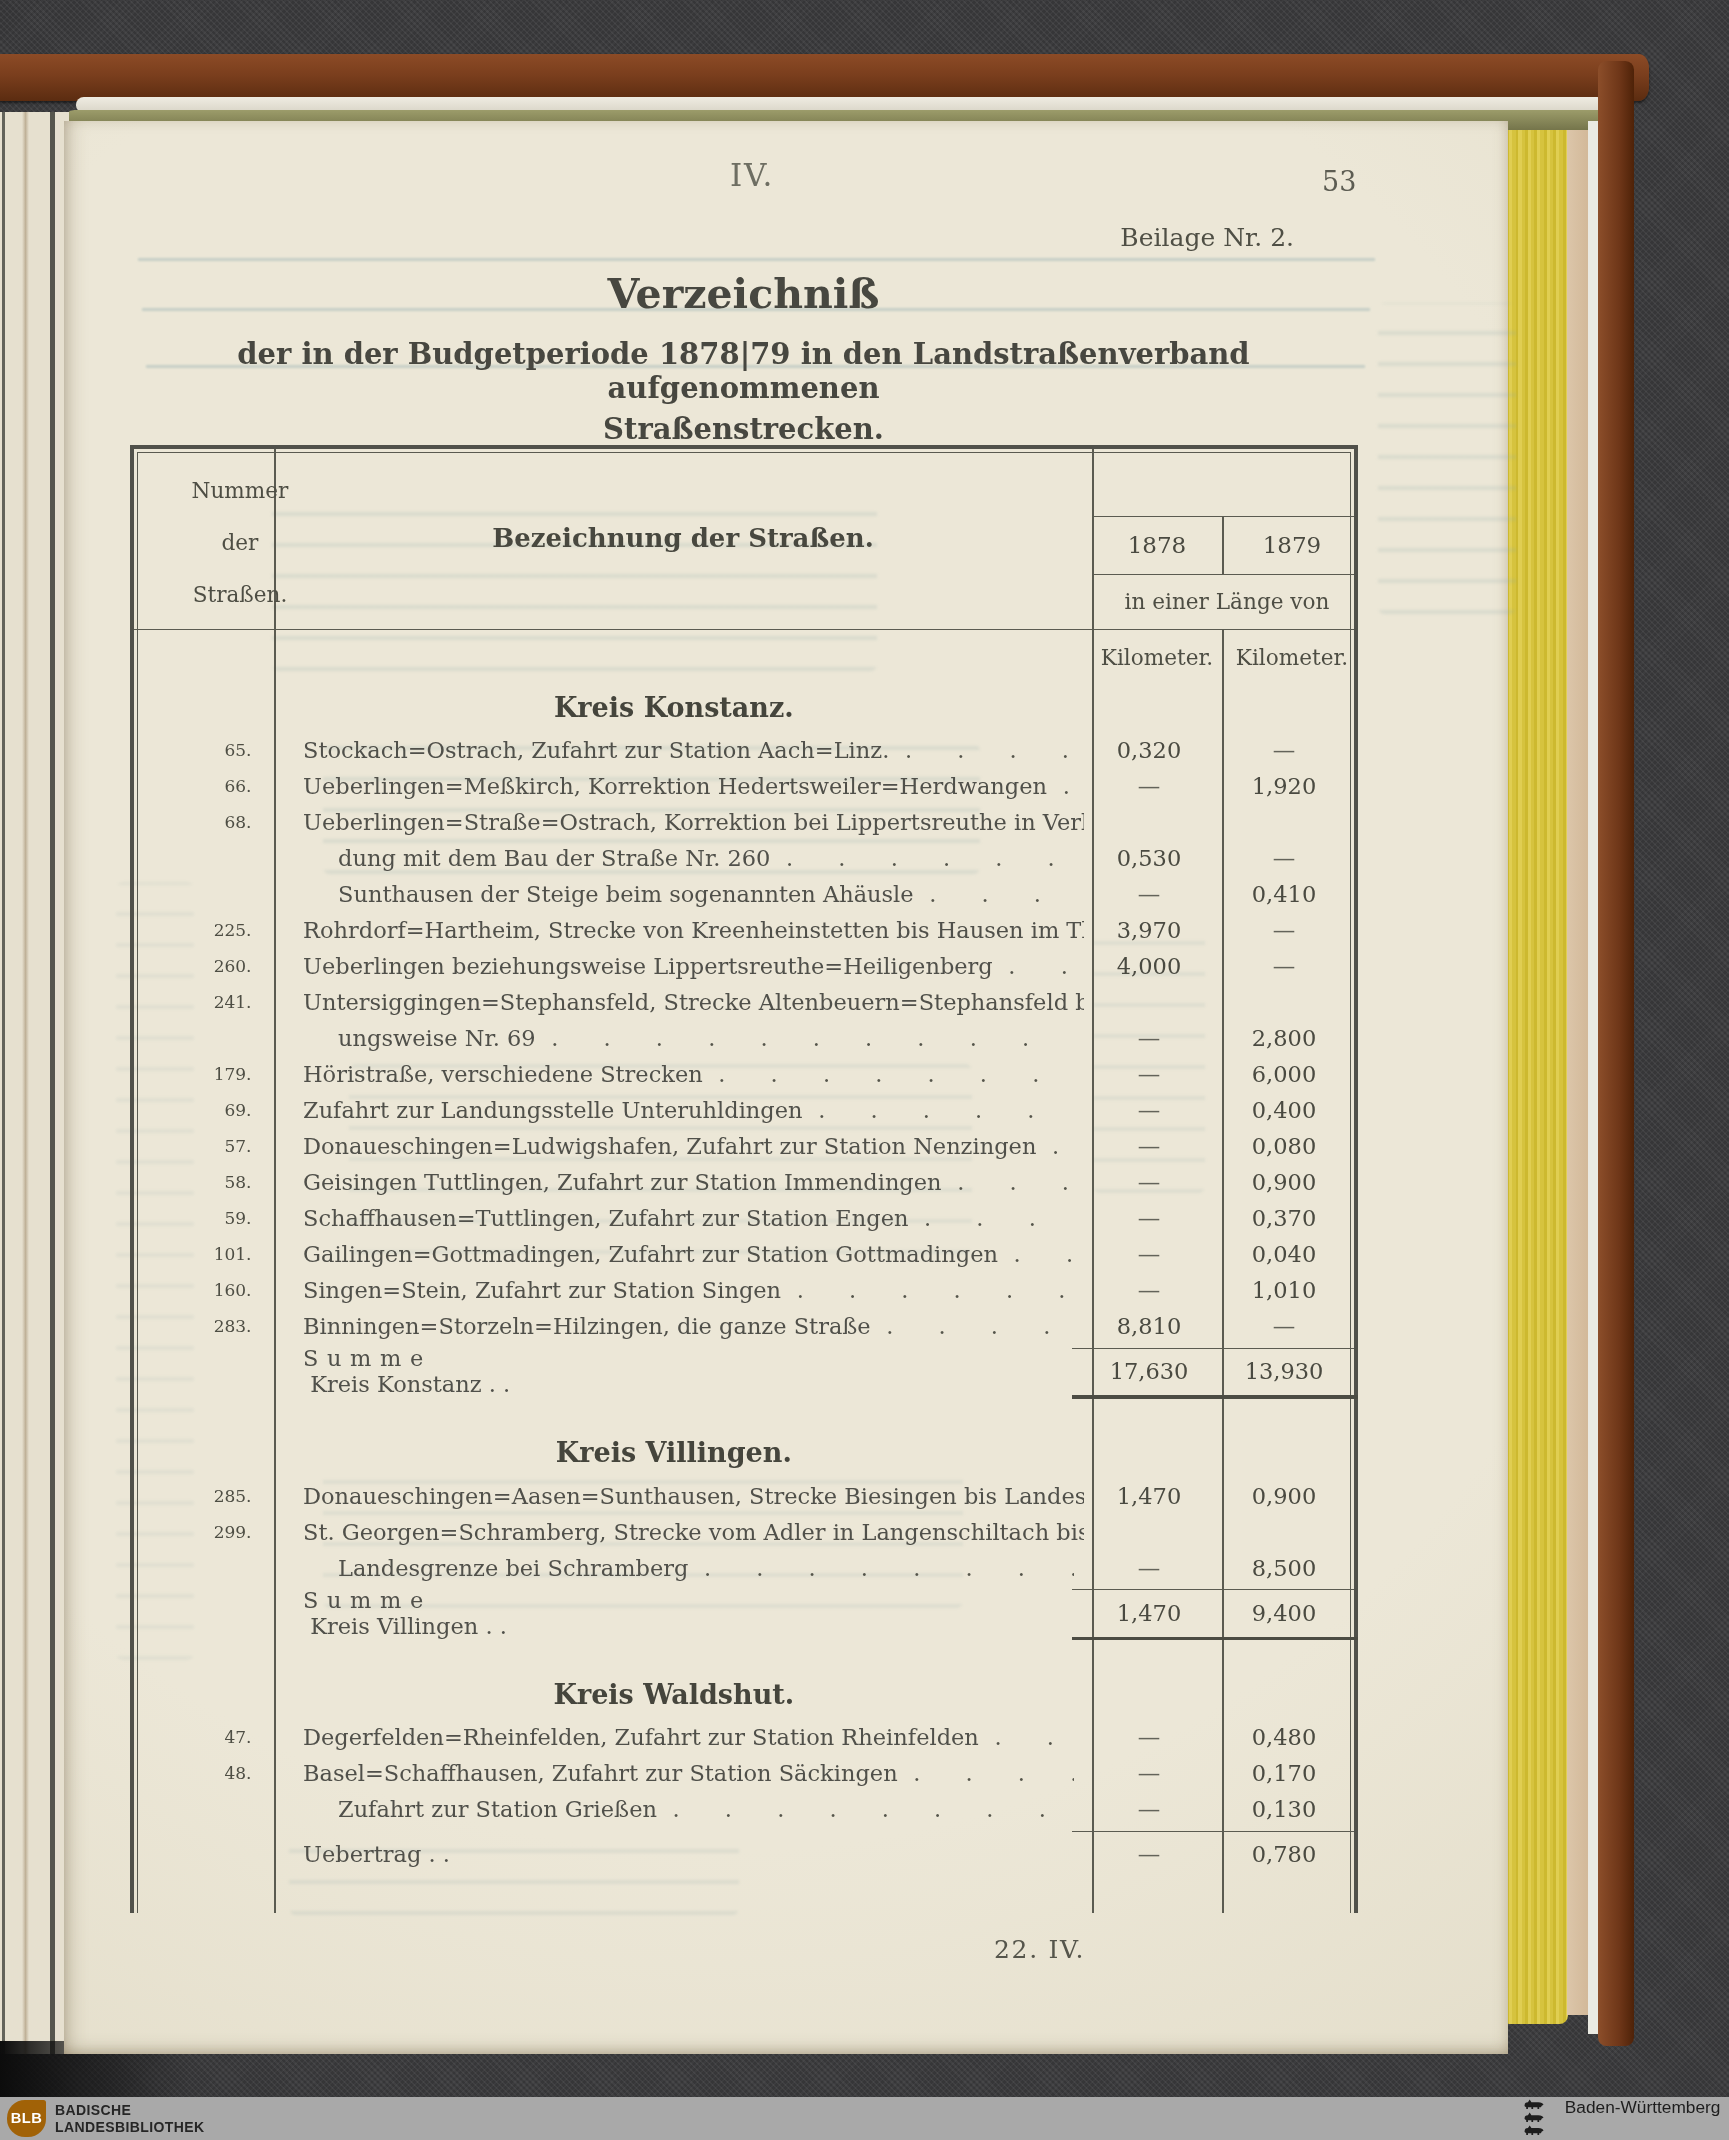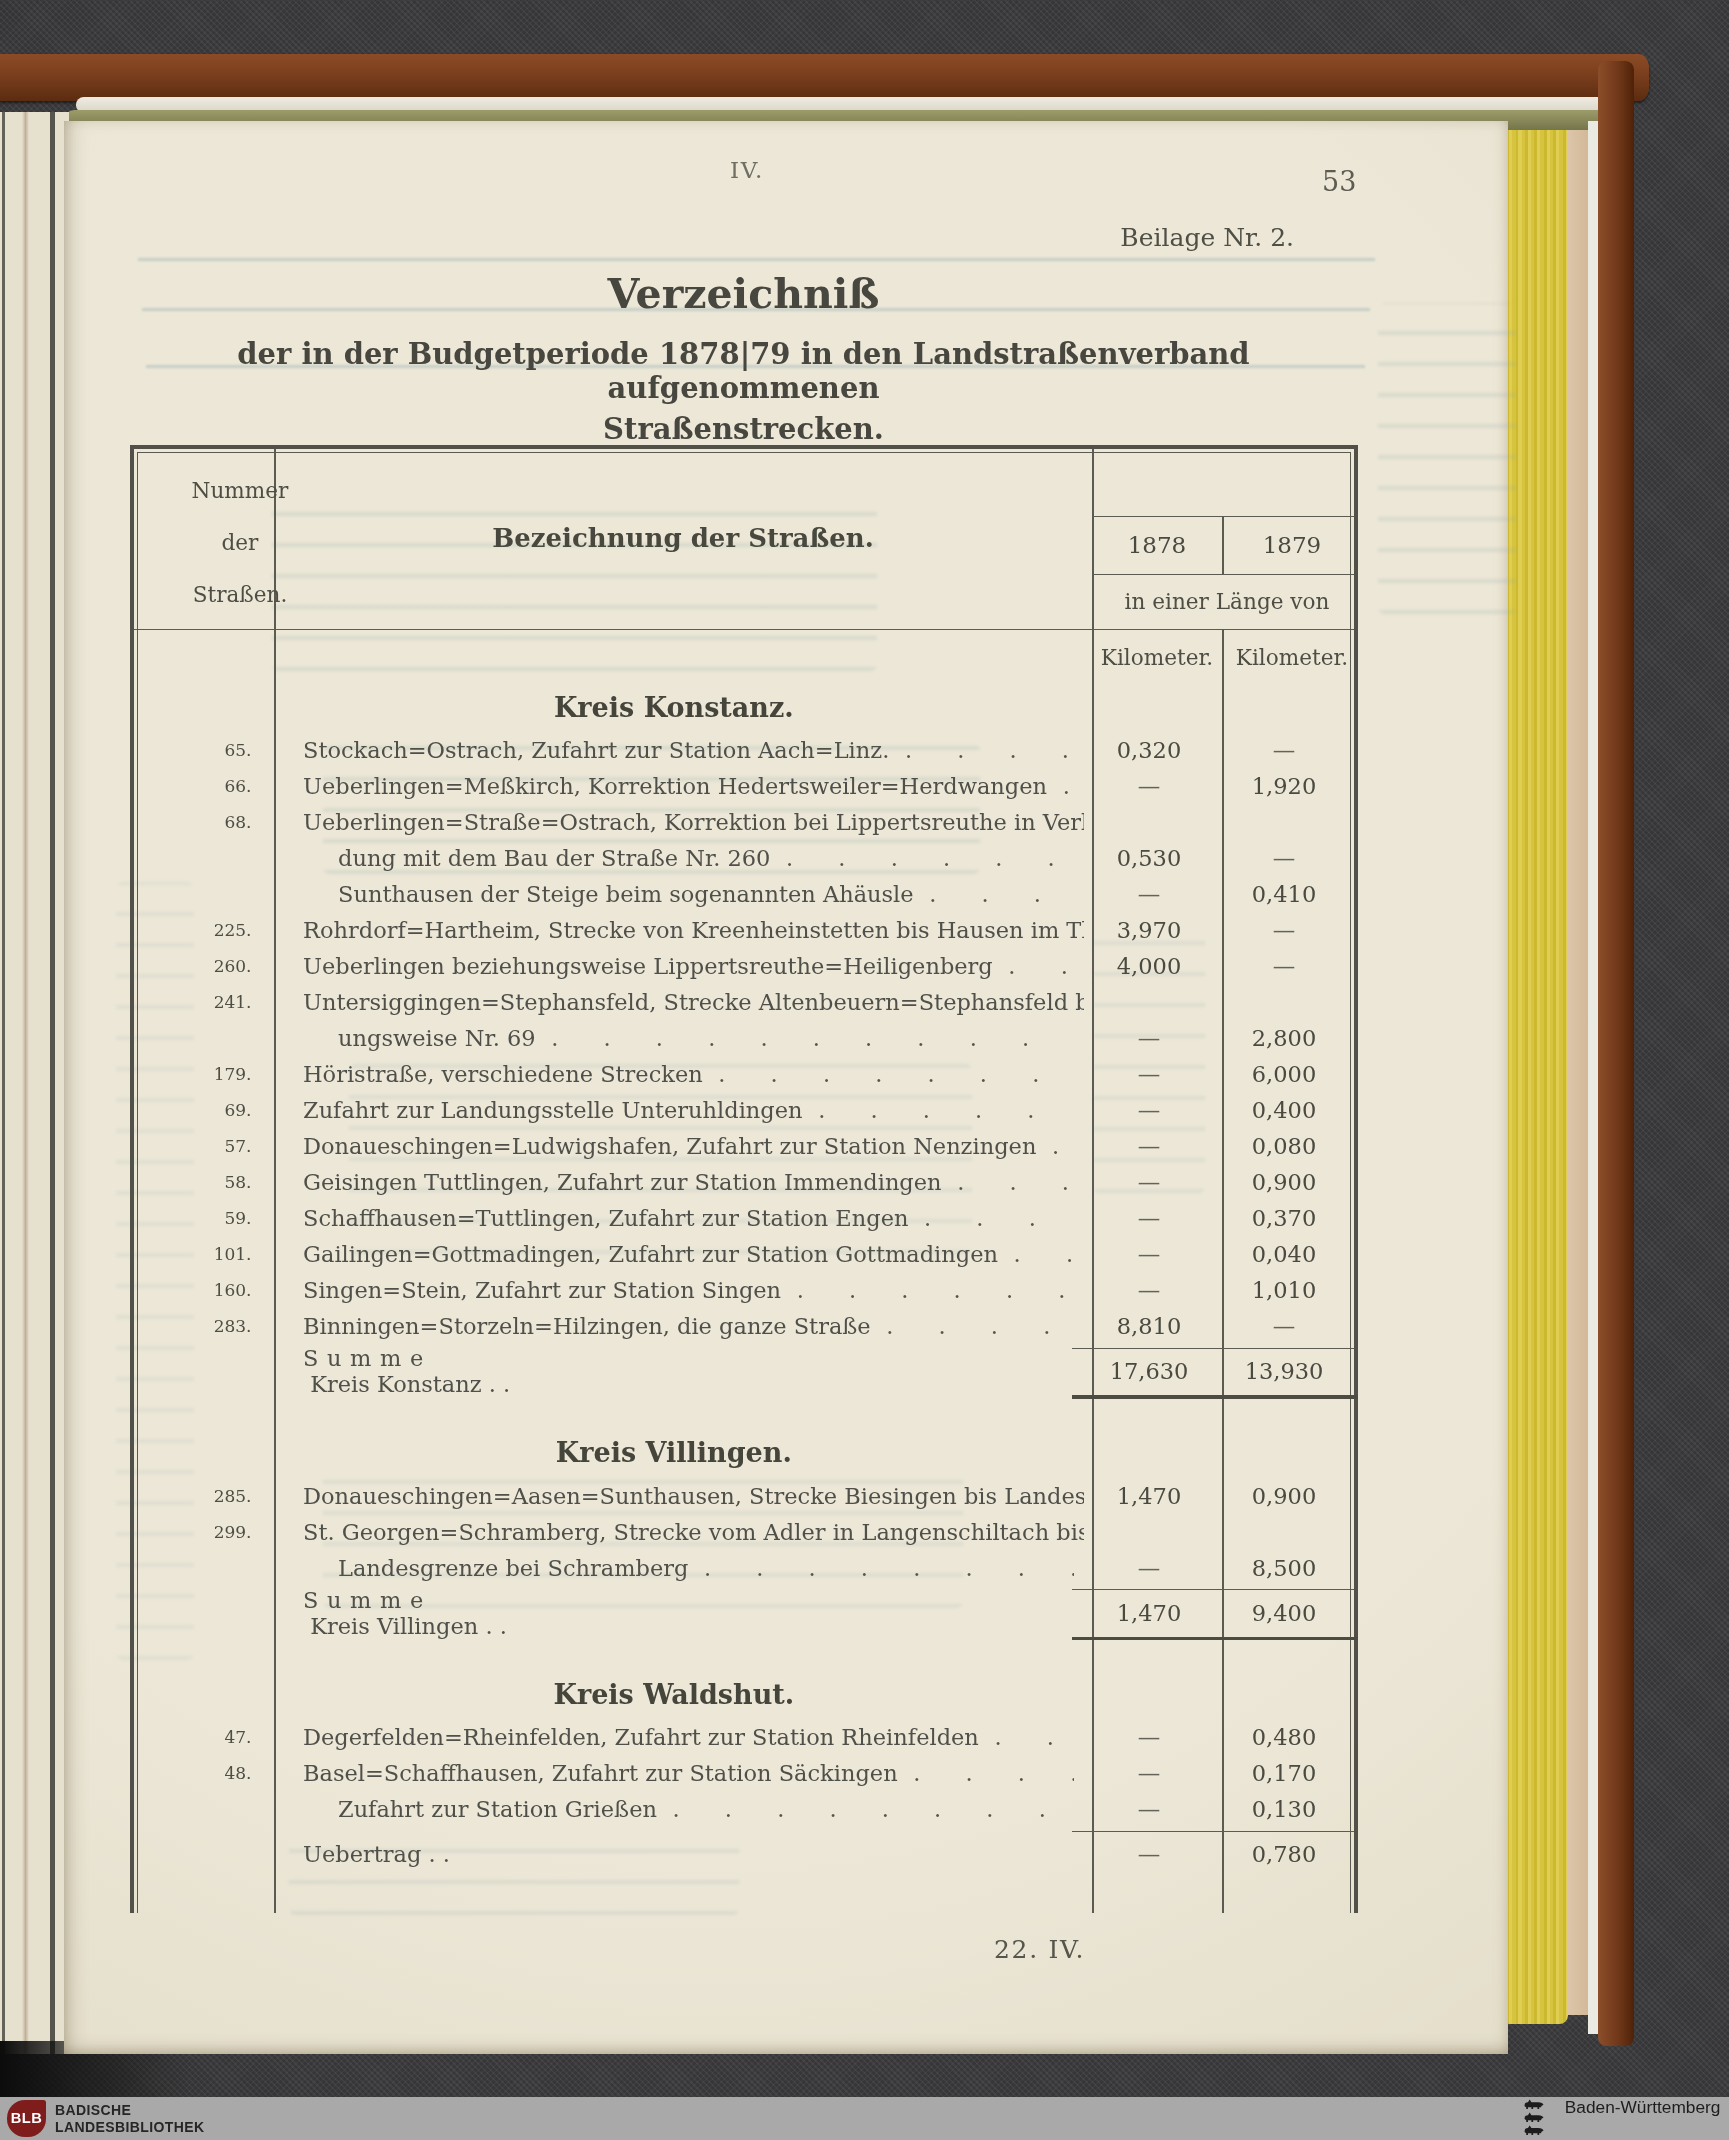--- a/index.html
+++ b/index.html
@@ -46,21 +46,21 @@
         radial-gradient(120% 90% at 45% 40%, #ece7d7 55%, #e3ddc9 85%, #d9d2bb 100%);
       box-shadow:inset 12px 0 22.5px -12px rgba(90,70,40,.45), inset -7px 0 15.6px -8.6px rgba(120,100,60,.35),
                  inset 0 -12px 19px -12px rgba(100,80,50,.4);
       color:#50504a;}
   .abs{position:absolute;}
   
   .ghost{position:absolute;pointer-events:none;border-radius:7px;opacity:.5;filter:blur(1.7px);
       background:repeating-linear-gradient(0deg, rgba(138,166,164,.38) 0 4.3px, transparent 4.3px 31px);}
   .ghost-line{position:absolute;pointer-events:none;height:2.6px;background:#a9bdbb;opacity:.55;filter:blur(0.9px);}
   
-  .roman{font-size:23px;letter-spacing:1.7px;color:#6e6e62;}
+  .roman{font-size:31px;letter-spacing:1.7px;color:#6e6e62;}
   .pageno{font-size:27px;color:#5c5c52;}
   .beilage{font-size:25px;color:#4f4f45;}
   .title1{font-size:41px;font-weight:bold;color:#474740;}
   .title2{font-size:29px;font-weight:bold;color:#474740;}
   .title-wrap{text-align:center;}
   .sig{font-size:25px;color:#55554b;letter-spacing:1.7px;}
   
   .tbl{position:absolute;left:66px;top:324px;width:1228px;height:1468px;
       border-top:4.3px solid #51514a;border-left:4.3px solid #51514a;border-right:4.3px solid #51514a;
       box-sizing:border-box;}
@@ -91,21 +91,21 @@
   .sumrow .c-desc{justify-content:flex-end;padding-right:15.6px;flex-direction:column;}
   .sumword{letter-spacing:8.6px;}
   .rule-row{position:relative;height:7px;}
   .rule-row .thin{position:absolute;left:938px;right:0;top:3.5px;height:0.9px;background:#5b5b51;}
   .heavy-row{position:relative;height:14px;}
   .heavy-row .heavy{position:absolute;left:938px;right:-4.3px;top:4.3px;height:3.5px;background:#4c4c43;}
   .gap-row{height:22.5px;}
   
   .bar{position:absolute;left:0;top:2097px;width:1729px;height:43px;background:#a9a9a9;
       font-family:"Liberation Sans", sans-serif;}
-  .blb-badge{position:absolute;left:7px;top:2.6px;width:39px;height:37px;background:#7f1d1d;
+  .blb-badge{position:absolute;left:7px;top:2.6px;width:39px;height:37px;background:#a16207;
       border-radius:18px 2.6px 18px 18px;display:flex;align-items:center;justify-content:center;
       color:#ffffff;font-weight:bold;font-size:14.7px;letter-spacing:0.4px;}
   .blb-text{position:absolute;left:55px;top:5.2px;color:#262626;font-weight:bold;font-size:14px;line-height:16.4px;letter-spacing:0.4px;}
   .bw{position:absolute;right:8.6px;top:0;height:54px;display:flex;gap:18px;color:#1d1d1d;}
   .bw-name{font-size:17.3px;}
   .lions{display:block;}
 </style>
 </head>
 <body>
 

